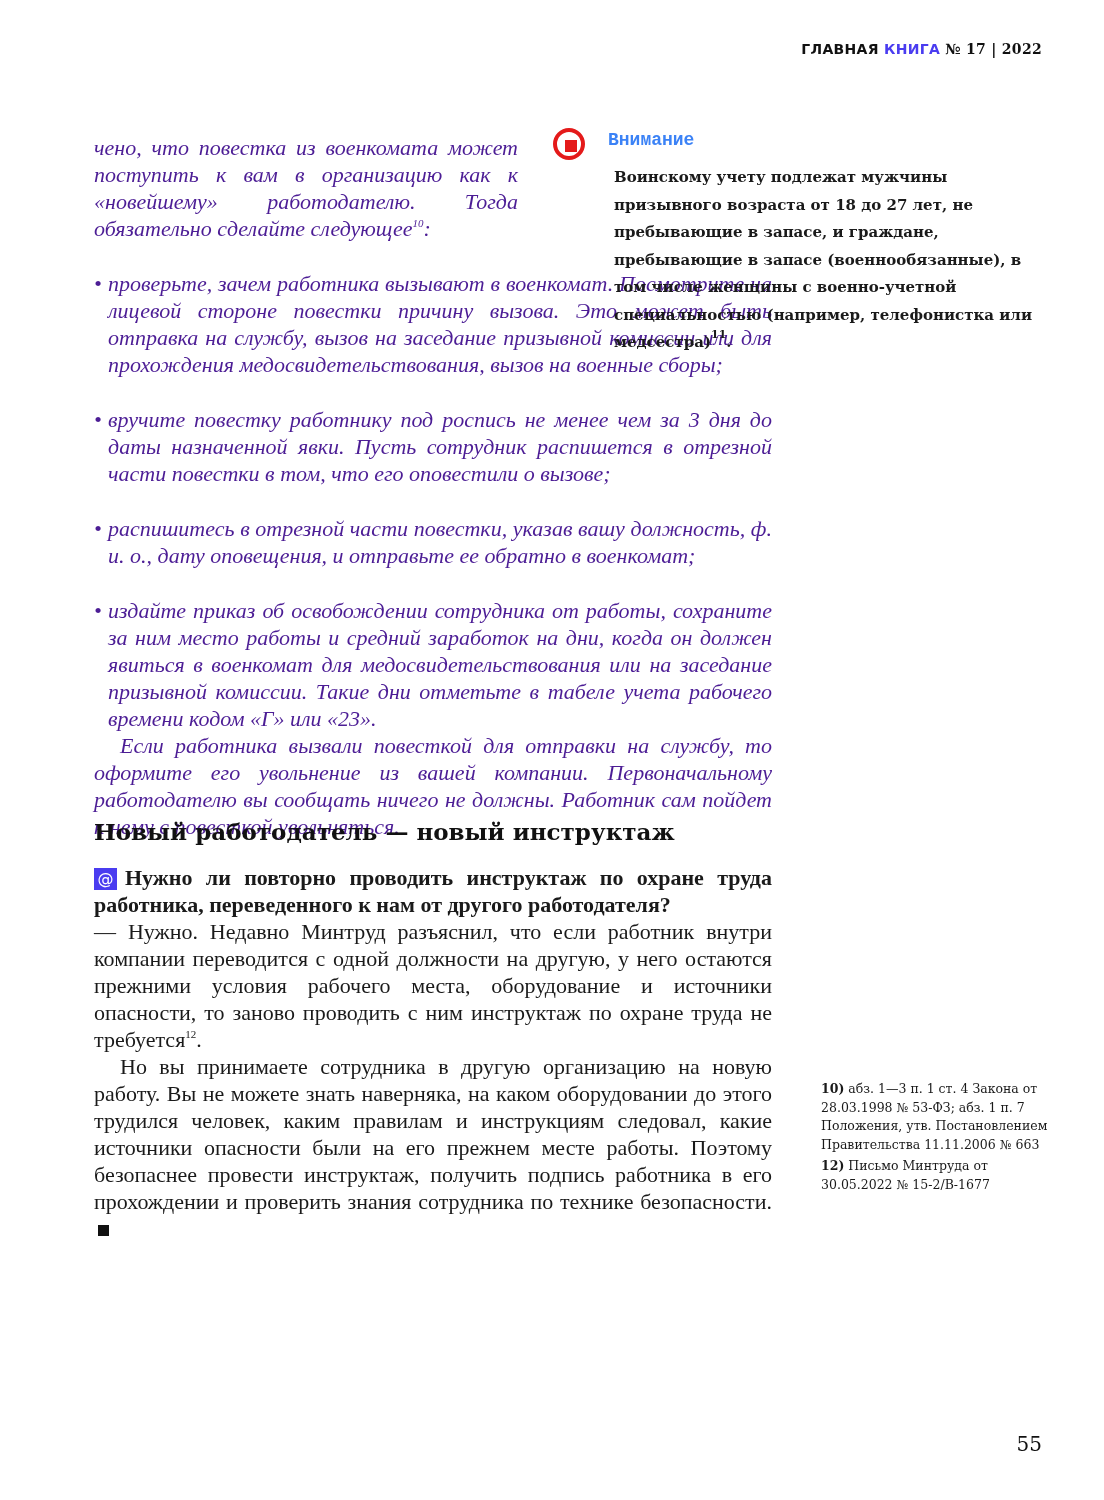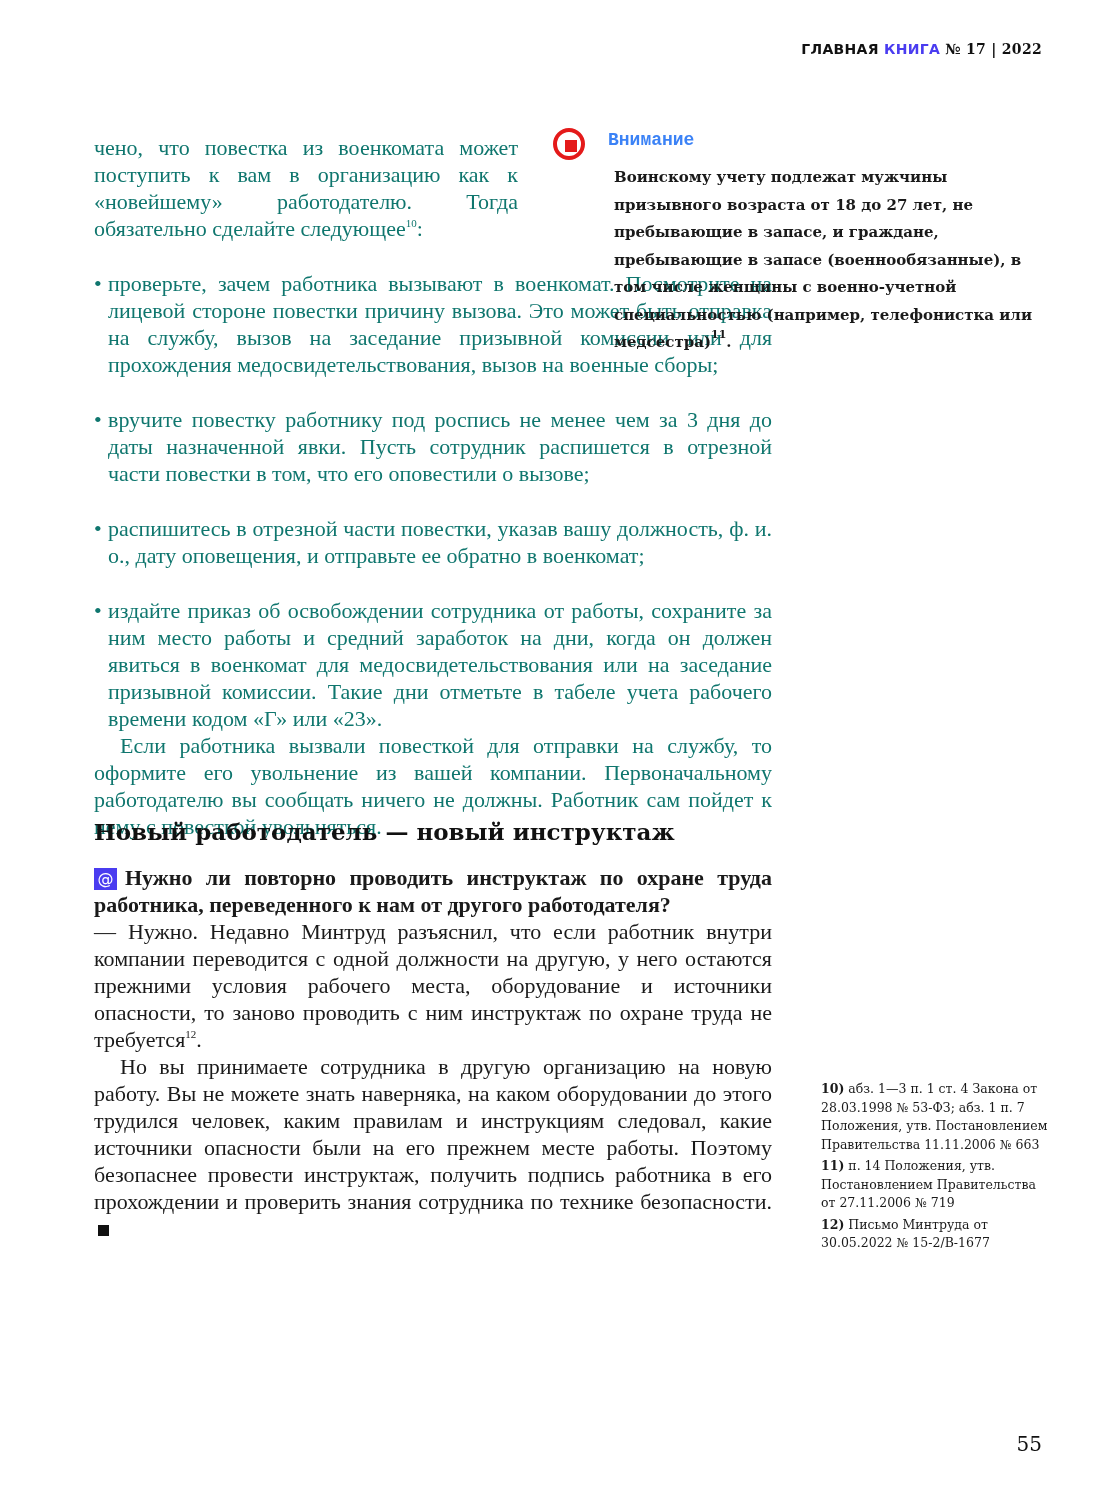--- a/index.html
+++ b/index.html
@@ -11,21 +11,21 @@
       position: absolute; top: 41px; right: 62px;
       font-family: "DejaVu Sans", "Liberation Sans", sans-serif; font-weight: bold;
       font-size: 14px; letter-spacing: 0.3px; color: #111;
     }
     .header .accent { color: #4a3cf0; }
     .header .issue { font-family: "DejaVu Serif", serif; }
 
     .col-main {
       position: absolute; left: 94px; width: 678px;
       font-family: "Liberation Serif", "DejaVu Serif", serif;
-      font-size: 22px; line-height: 27px; color: #0f766e;
+      font-size: 22px; line-height: 27px; color: #4c1d95; font-style: italic;
     }
     .narrow { width: 424px; }
     .p { margin: 0; text-align: justify; }
     .indent { text-indent: 26px; }
     ul.bullets { list-style: none; margin: 0; padding: 0; }
     ul.bullets li { position: relative; padding-left: 14px; text-align: justify; margin-top: 28px; }
     ul.bullets li::before {
       content: "•"; position: absolute; left: 0; top: 0;
     }
     sup { font-size: 11px; line-height: 0; vertical-align: 9px; }
@@ -105,17 +105,16 @@
 <h2 class="h2">Новый работодатель — новый инструктаж</h2>
 
 <div class="q-block">
   <p class="p"><span class="q-icon">@</span><span class="q-text">Нужно ли повторно проводить инструктаж по охране труда работника, переведенного к нам от другого работодателя?</span></p>
   <p class="p"><span>— Нужно. Недавно Минтруд разъяснил, что если работник внутри компании переводится с одной должности на другую, у него остаются прежними условия рабочего места, оборудование и источники опасности, то заново проводить с ним инструктаж по охране труда не требуется</span><sup>12</sup><span>.</span></p>
   <p class="p indent"><span>Но вы принимаете сотрудника в другую организацию на новую работу. Вы не можете знать наверняка, на каком оборудовании до этого трудился человек, каким правилам и инструкциям следовал, какие источники опасности были на его прежнем месте работы. Поэтому безопаснее провести инструктаж, получить подпись работника в его прохождении и проверить знания сотрудника по технике безопасности.</span><span class="end-mark"></span></p>
 </div>
 
 <div class="footnotes">
   <p class="fn"><b>10)</b> <span>абз. 1—3 п. 1 ст. 4 Закона от 28.03.1998 № 53-ФЗ; абз. 1 п. 7 Положения, утв. Постановлением Правительства 11.11.2006 № 663</span></p>
-  <p class="fn"><b>11)</b> <span>п. 14 Положения, утв. Постановлением Правительства от 27.11.2006 № 719</span></p>
   <p class="fn"><b>12)</b> <span>Письмо Минтруда от 30.05.2022 № 15-2/В-1677</span></p>
 </div>
 
 <div class="page-num">55</div>
 
 </body></html>

